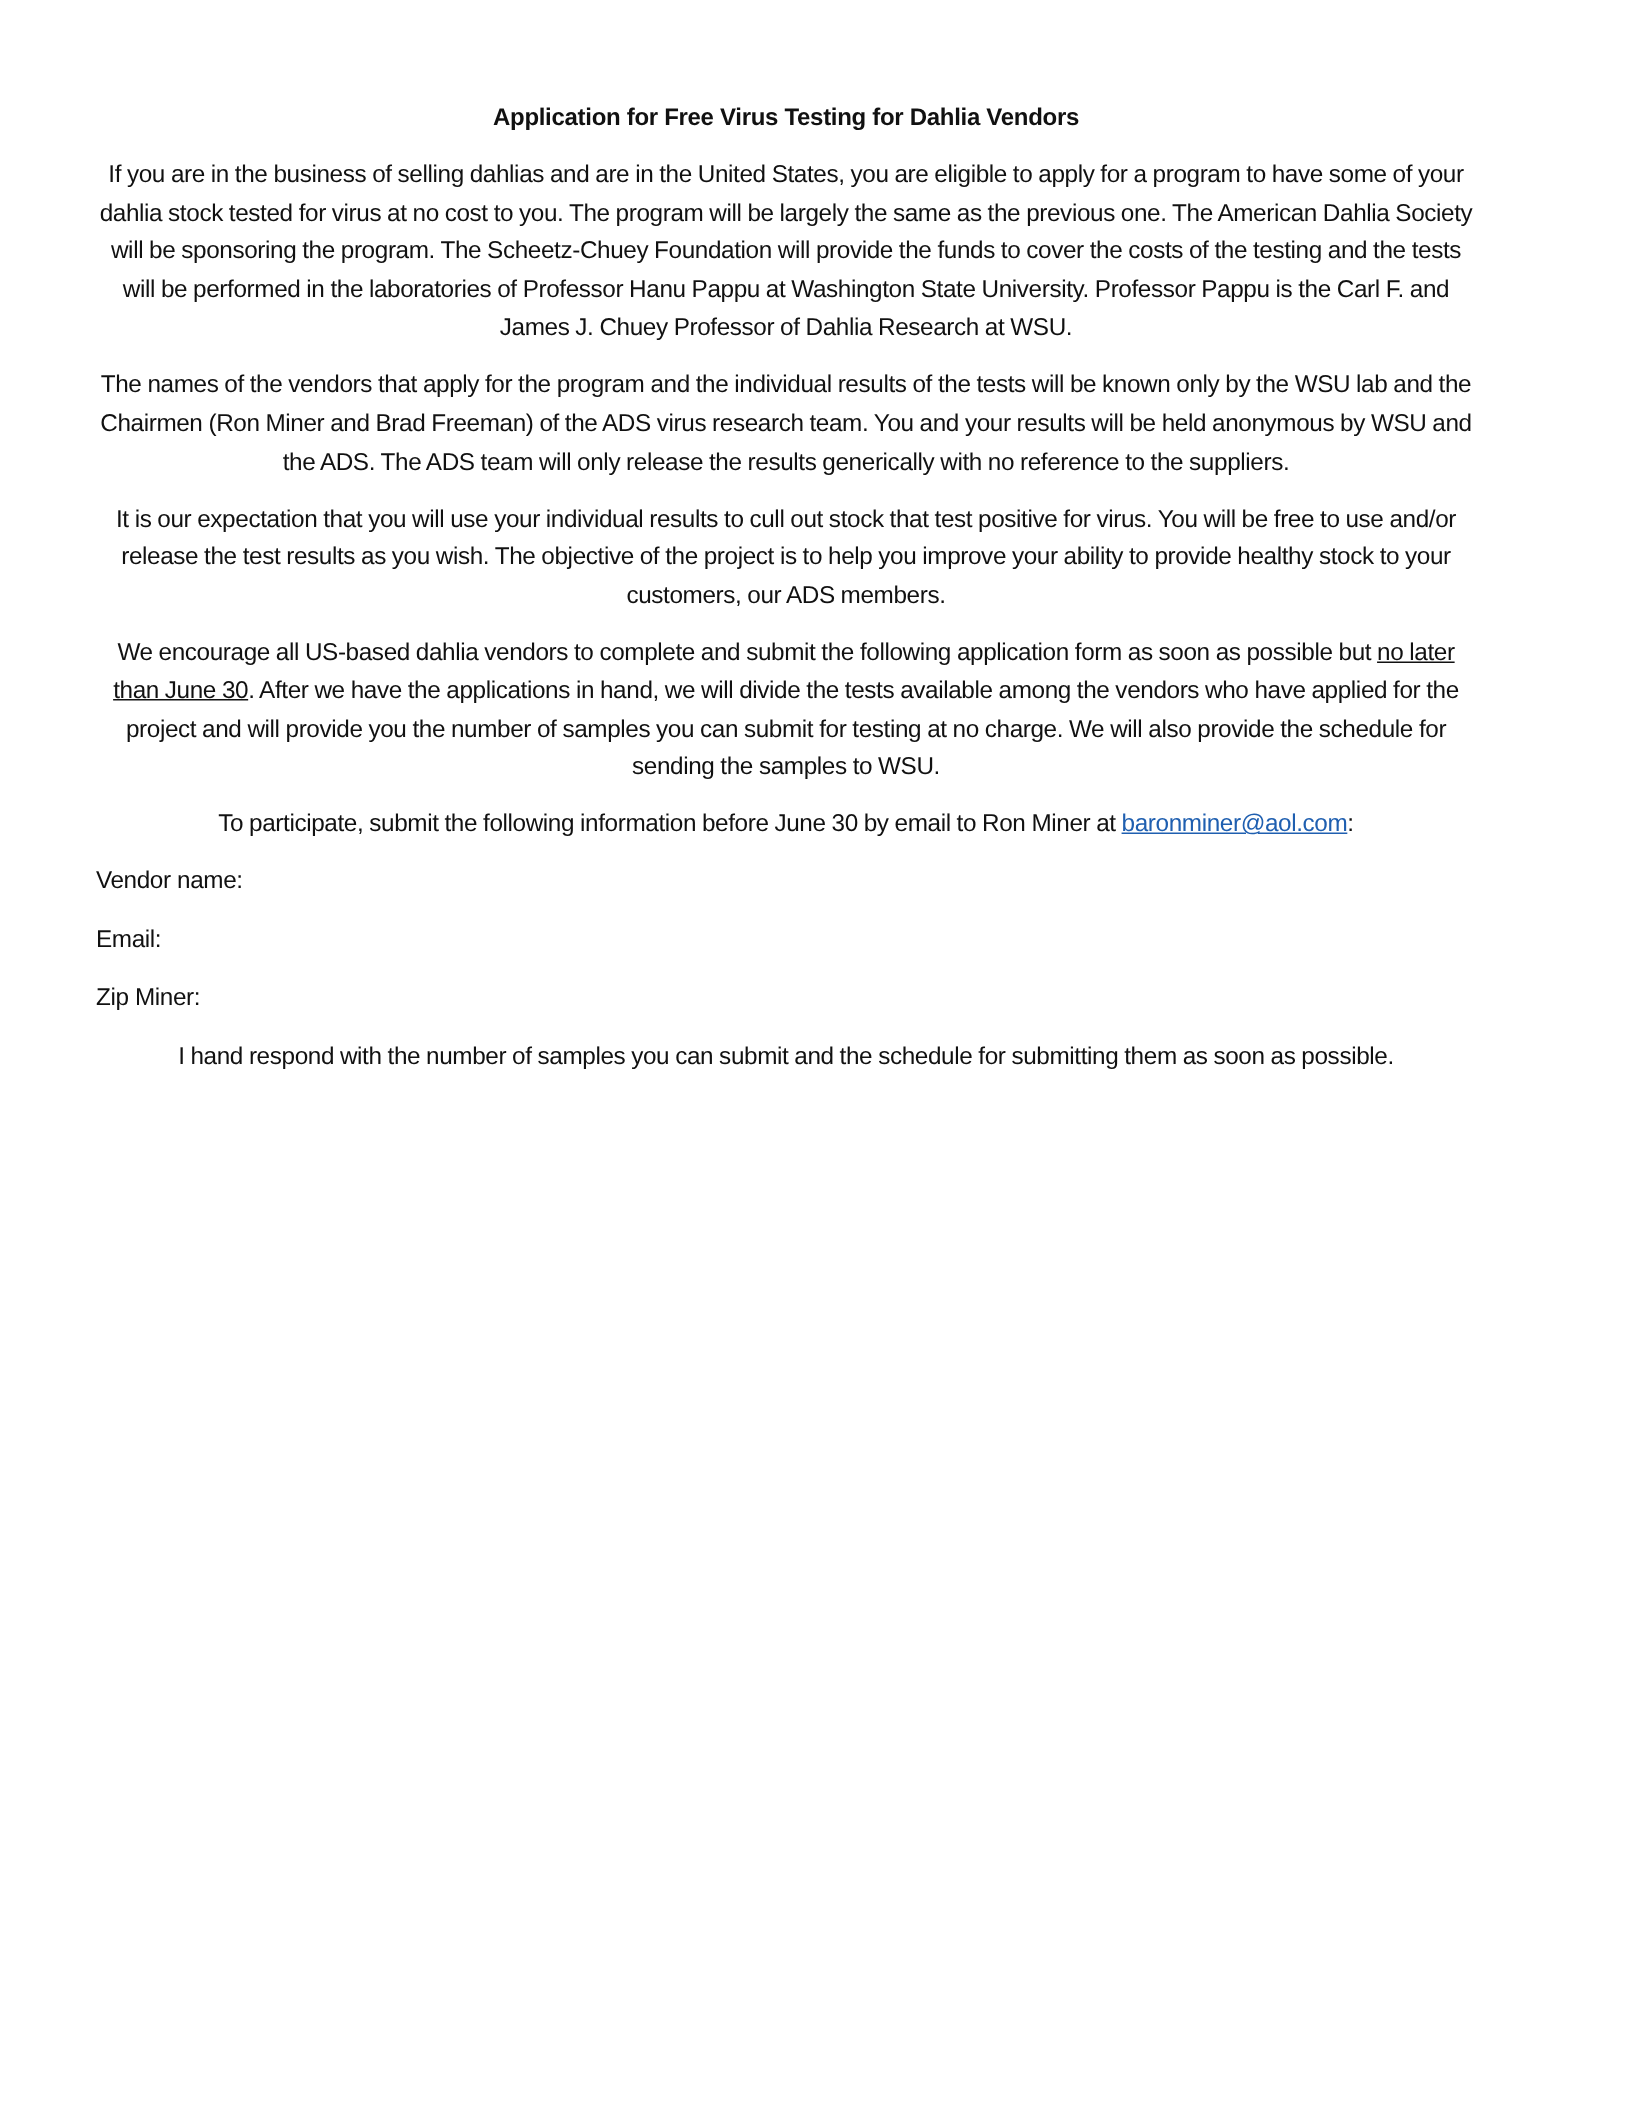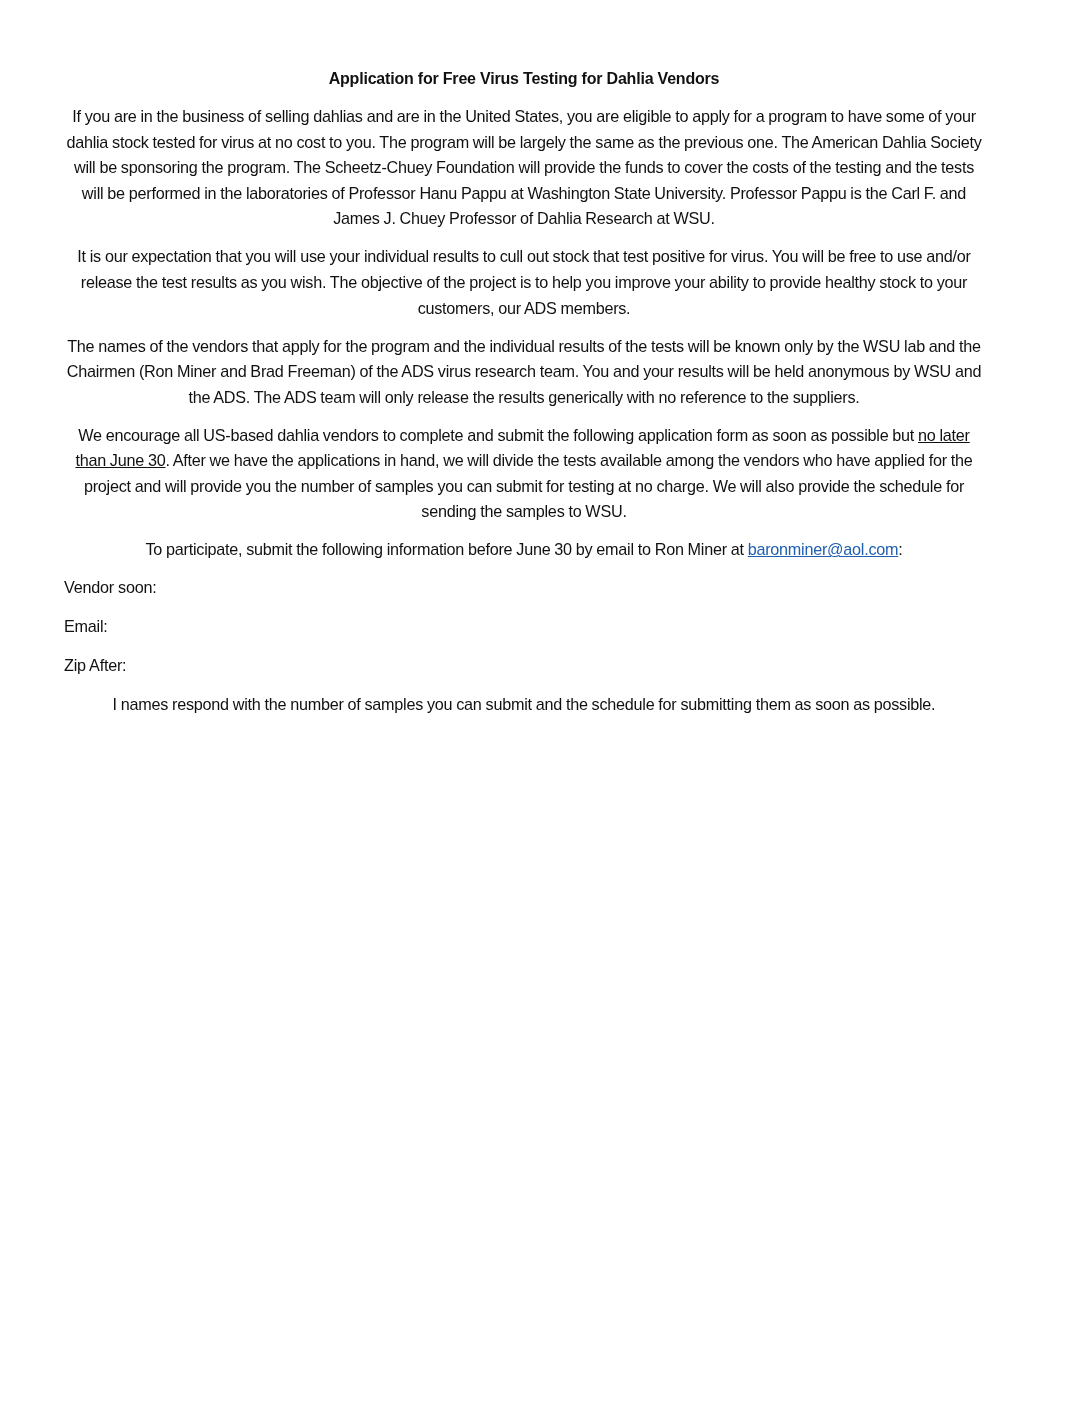--- a/index.html
+++ b/index.html
@@ -52,27 +52,27 @@
     }
   </style>
 </head>
 <body>
 
 <div class="page">
   <div class="title">Application for Free Virus Testing for Dahlia Vendors</div>
 
   <p class="para">If you are in the business of selling dahlias and are in the United States, you are eligible to apply for a program to have some of your dahlia stock tested for virus at no cost to you.  The program will be largely the same as the previous one.  The American Dahlia Society will be sponsoring the program.  The Scheetz-Chuey Foundation will provide the funds to cover the costs of the testing and the tests will be performed in the laboratories of Professor Hanu Pappu at Washington State University.  Professor Pappu is the Carl F. and James J. Chuey Professor of Dahlia Research at WSU.</p>
 
+  <p class="para">The names of the vendors that apply for the program and the individual results of the tests will be known only by the WSU lab and the Chairmen (Ron Miner and Brad Freeman) of the ADS virus research team.  You and your results will be held anonymous by WSU and the ADS.  The ADS team will only release the results generically with no reference to the suppliers.</p>
+
   <p class="para">It is our expectation that you will use your individual results to cull out stock that test positive for virus.  You will be free to use and/or release the test results as you wish.  The objective of the project is to help you improve your ability to provide healthy stock to your customers, our ADS members.</p>
-
-  <p class="para">The names of the vendors that apply for the program and the individual results of the tests will be known only by the WSU lab and the Chairmen (Ron Miner and Brad Freeman) of the ADS virus research team.  You and your results will be held anonymous by WSU and the ADS.  The ADS team will only release the results generically with no reference to the suppliers.</p>
 
   <p class="para"><span>We encourage all US-based dahlia vendors to complete and submit the following application form as soon as possible but </span><span class="u">no later than June 30</span><span>.  After we have the applications in hand, we will divide the tests available among the vendors who have applied for the project and will provide you the number of samples you can submit for testing at no charge.  We will also provide the schedule for sending the samples to WSU.</span></p>
 
 
   <p class="para"><span>To participate, submit the following information before June 30 by email to Ron Miner at </span><a class="link" href="#">baronminer@aol.com</a><span>:</span></p>
 
-  <p class="field">Vendor soon:</p>
+  <p class="field">Vendor name:</p>
   <p class="field">Email:</p>
-  <p class="field">Zip After:</p>
+  <p class="field">Zip Miner:</p>
 
-  <p class="para">I names respond with the number of samples you can submit and the schedule for submitting them as soon as possible.</p>
+  <p class="para">I hand respond with the number of samples you can submit and the schedule for submitting them as soon as possible.</p>
 </div>
 
 </body></html>

